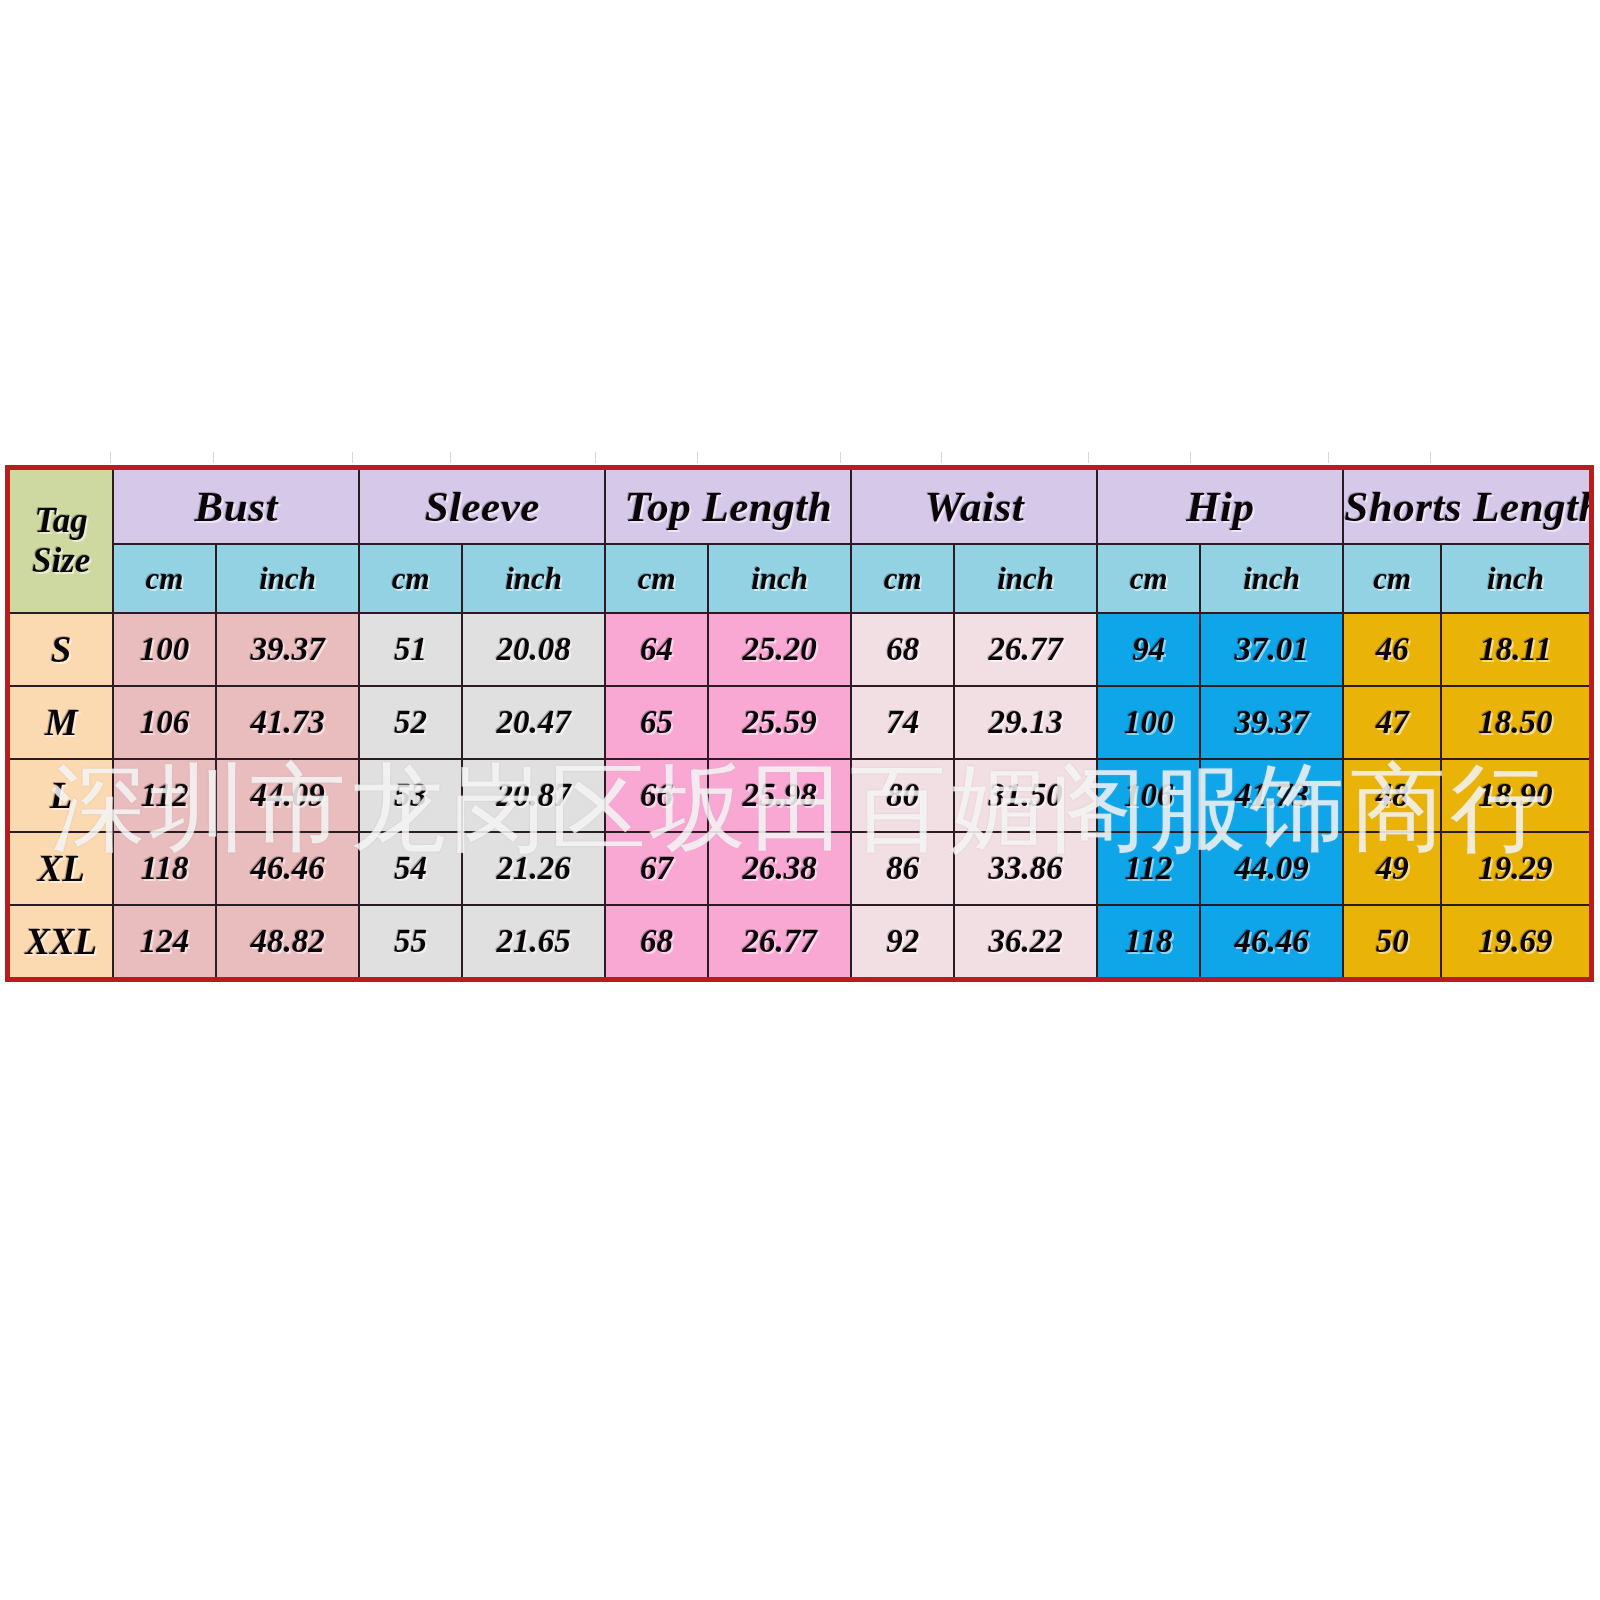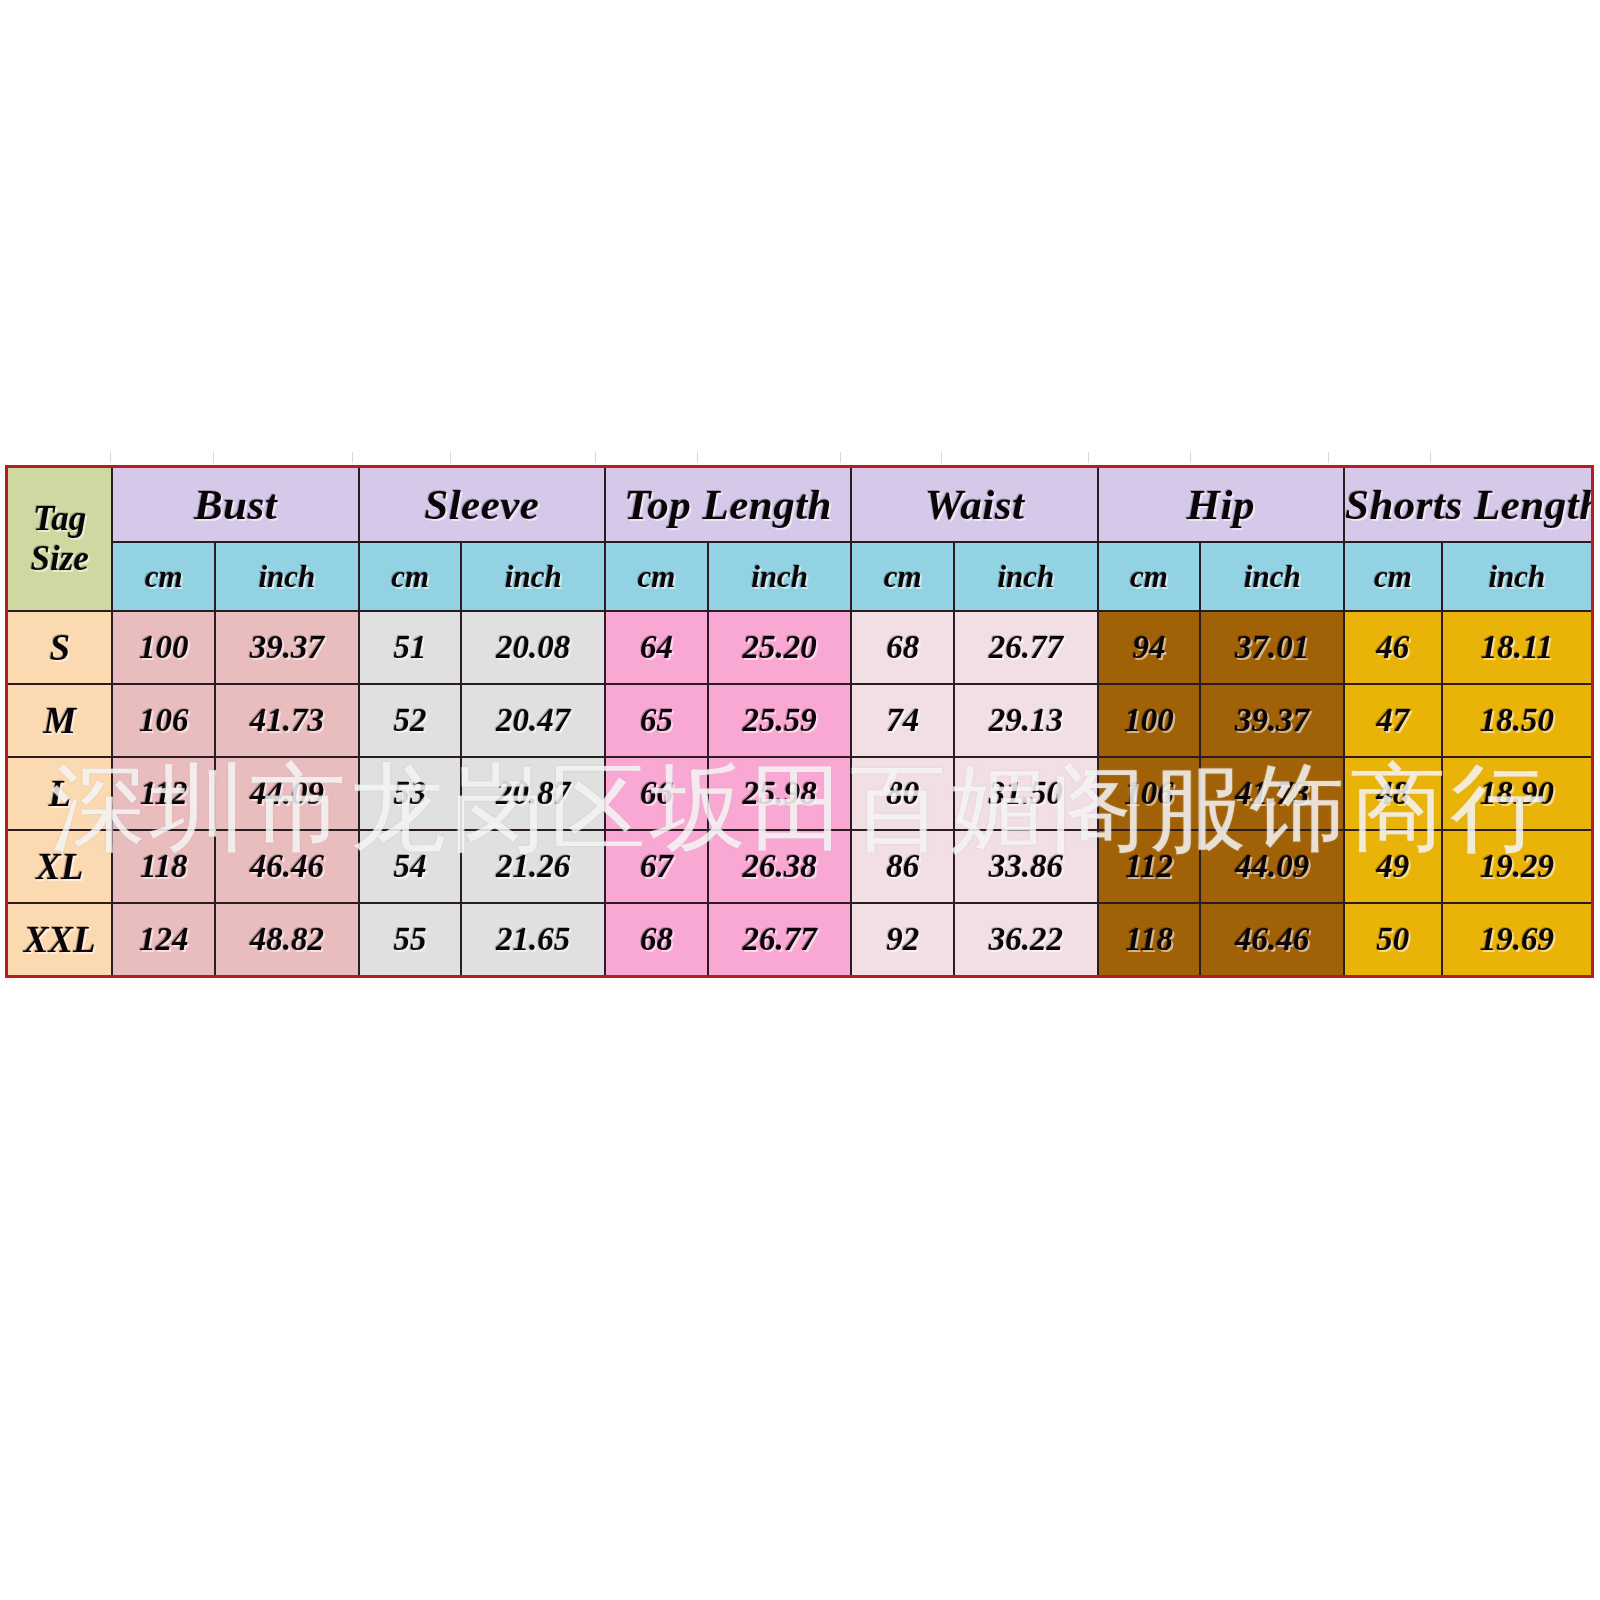--- a/index.html
+++ b/index.html
@@ -21,21 +21,21 @@
     top: 465px;
     width: 1589px;
     height: 496px;
   }
 
   table.size-chart {
     border-collapse: collapse;
     table-layout: fixed;
     width: 1589px;
     height: 496px;
-    border: 3px solid #b91c1c;
+    border: 5px solid #b91c1c;
   }
 
   table.size-chart td {
     border: 2px solid #2a1c22;
     text-align: center;
     vertical-align: middle;
     padding: 0;
     font-style: italic;
     font-weight: bold;
     color: #0a0508;
@@ -68,21 +68,21 @@
   
   td.size-cell {
     background: #fbd9b1;
     font-size: 37px;
     height: 71px;
   }
   td.v-bust  { background: #e9bcbd; font-size: 33px; }
   td.v-sleeve{ background: #e0e0e0; font-size: 33px; }
   td.v-top   { background: #f9a8d4; font-size: 33px; }
   td.v-waist { background: #f2dfe4; font-size: 33px; }
-  td.v-hip   { background: #a16207; font-size: 33px; }
+  td.v-hip   { background: #0ea5e9; font-size: 33px; }
   td.v-shorts{ background: #eab308; font-size: 33px; }
 
   
   col.c-tag    { width: 104px; }
   col.c-cm     { width: 101px; }
   col.c-in     { width: 141px; }
   col.c-cm-nar { width: 96px;  }
   col.c-in-nar { width: 148px; }
 
   

